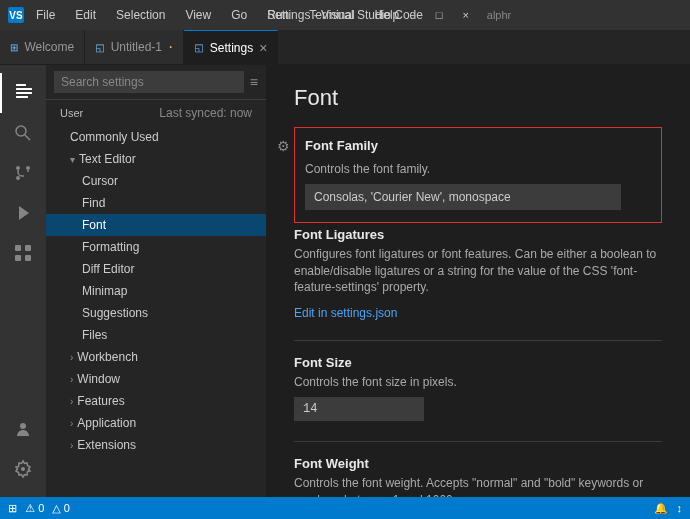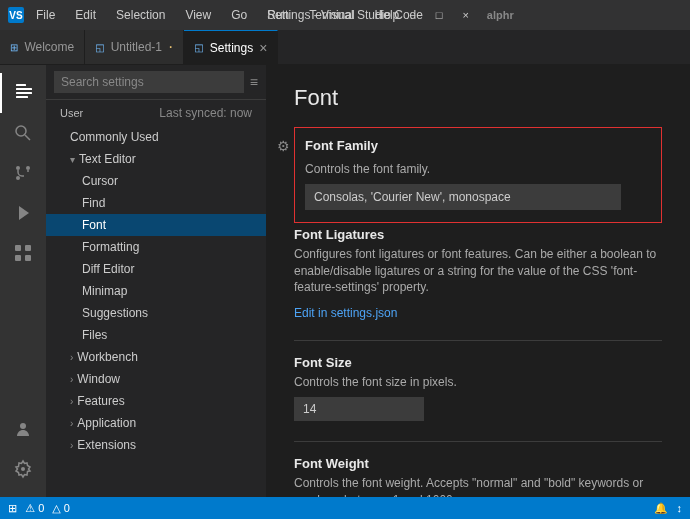--- a/index.html
+++ b/index.html
@@ -59,21 +59,21 @@
       font-size: 11px;
       color: #cccccc;
     }
     .window-controls span {
       cursor: pointer;
       padding: 2px 6px;
     }
     .alphr-logo {
       font-size: 11px;
       color: #888;
-      font-weight: bold;
+      font-weight: normal;
     }
     .vscode-icon {
       width: 16px;
       height: 16px;
       background: #007acc;
       border-radius: 2px;
       display: inline-flex;
       align-items: center;
       justify-content: center;
       color: white;
@@ -296,20 +296,21 @@
 
     .font-size-input {
       width: 130px;
       background: #3c3c3c;
       border: 1px solid #3c3c3c;
       color: #cccccc;
       font-size: 12px;
       padding: 3px 8px;
       outline: none;
       height: 24px;
+      font-family: Liberation Mono, monospace;
     }
 
     
     .status-bar {
       height: 22px;
       background: #007acc;
       display: flex;
       align-items: center;
       justify-content: space-between;
       padding: 0 8px;

